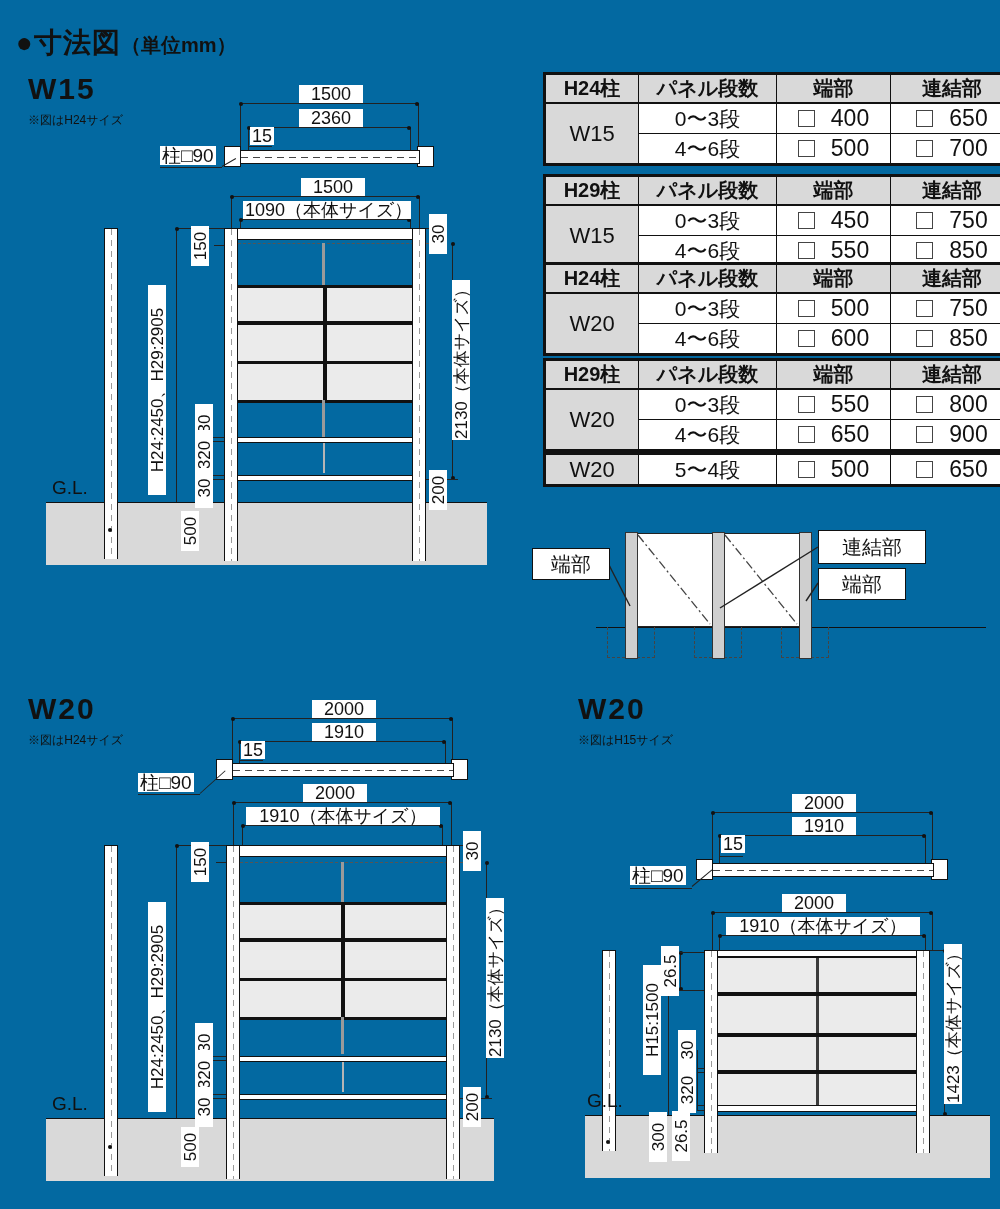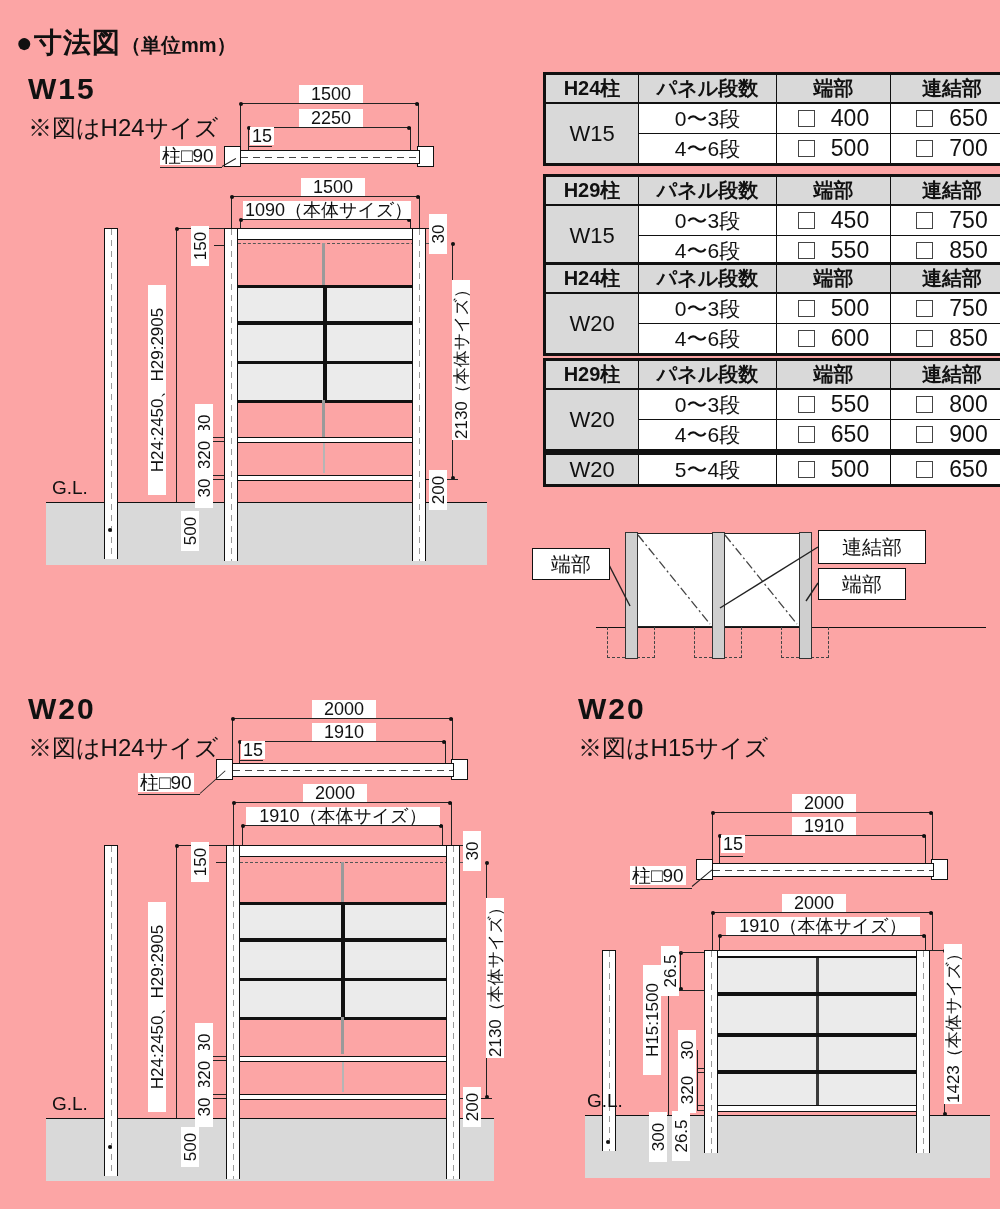--- a/index.html
+++ b/index.html
@@ -1,35 +1,35 @@
 <!DOCTYPE html>
 <html><head>
 <meta charset="utf-8">
 <style>
   html,body{margin:0;padding:0;background:#fff;}
   body{font-family:"Liberation Sans", sans-serif;color:#111;}
-  #canvas{position:relative;width:1000px;height:1209px;background:#fca5a5;overflow:hidden;}
+  #canvas{position:relative;width:1000px;height:1209px;background:#0369a1;overflow:hidden;}
   
   .hl{position:absolute;height:0;border-top:1px solid #222;}
   .hl2{position:absolute;height:0;border-top:1.5px solid #111;}
   .vl{position:absolute;width:0;border-left:1px solid #222;}
   .dashline{position:absolute;height:0;border-top:1.5px dashed #555;}
   .dimh{position:absolute;height:0;border-top:1px solid #222;}
   .dimh::before,.dimh::after{content:"";position:absolute;top:-2.5px;width:4px;height:4px;background:#111;border-radius:50%;}
   .dimh::before{left:-1px;}.dimh::after{right:-1px;}
   .dimv{position:absolute;width:0;border-left:1px solid #222;}
   .dimv::before,.dimv::after{content:"";position:absolute;left:-2.5px;width:4px;height:4px;background:#111;border-radius:50%;}
   .dimv::before{top:-1px;}.dimv::after{bottom:-1px;}
   
   .lbl{position:absolute;font-size:18px;line-height:1;white-space:nowrap;background:#fff;text-align:center;z-index:6;padding:0 2px;}
   .vlbl{position:absolute;font-size:17px;line-height:1;white-space:nowrap;background:#fff;z-index:6;height:18px;display:flex;align-items:center;justify-content:center;transform:rotate(-90deg);}
   .h-main{position:absolute;font-size:28px;font-weight:bold;letter-spacing:1px;}
   .h-unit{font-size:20px;font-weight:bold;letter-spacing:0;}
   .h-size{position:absolute;font-size:30px;font-weight:bold;letter-spacing:2px;}
-  .h-note{position:absolute;font-size:24px;}
+  .h-note{position:absolute;font-size:12px;}
   
   .pbar{position:absolute;background:#fff;border:1.5px solid #111;background-image:repeating-linear-gradient(to right,#444 0 7px,transparent 7px 12px);background-size:100% 1px;background-position:center center;background-repeat:no-repeat;z-index:3;}
   .postsq{position:absolute;background:#fff;border:1.5px solid #111;z-index:2;}
   .fpost{position:absolute;width:12px;background-color:#fff;border:1.5px solid #111;border-bottom:none;z-index:3;
          background-image:repeating-linear-gradient(to bottom,#9a9a9a 0 6px,transparent 6px 11px);
          background-size:1px 100%;background-repeat:no-repeat;background-position:center top;}
   .rail{position:absolute;background:#fff;border-top:1.5px solid #111;border-bottom:1.5px solid #111;z-index:2;}
   .gpanel{position:absolute;background:#ebebeb;border-top:3px solid #111;border-bottom:3px solid #111;z-index:2;}
   .gdiv{position:absolute;left:50%;top:0;bottom:0;width:4px;margin-left:-2px;background:#111;}
   .gpanel15{position:absolute;background:#ebebeb;border-top:2px solid #111;border-bottom:2px solid #111;z-index:2;}
@@ -64,21 +64,21 @@
   <div class="h-size" style="left:28px;top:72px;">W15</div>
   <div class="h-note" style="left:28px;top:112px;">※図はH24サイズ</div>
 
   <div class="vl" style="left:240px;top:103px;height:47px;"></div>
   <div class="vl" style="left:418px;top:103px;height:47px;"></div>
   <div class="vl" style="left:248px;top:127px;height:23px;"></div>
   <div class="vl" style="left:410px;top:127px;height:23px;"></div>
   <div class="dimh" style="left:240px;top:103px;width:178px;"></div>
   <div class="lbl" style="left:299px;top:85px;width:60px;">1500</div>
   <div class="dimh" style="left:248px;top:127px;width:162px;"></div>
-  <div class="lbl" style="left:299px;top:109px;width:60px;">2250</div>
+  <div class="lbl" style="left:299px;top:109px;width:60px;">2360</div>
   <div class="lbl" style="left:250px;top:127px;text-align:left;">15</div>
   <div class="hl" style="left:248px;top:146px;width:24px;"></div>
   <div class="pbar" style="left:240px;top:150px;width:178px;height:12px;"></div>
   <div class="postsq" style="left:224px;top:146px;width:15px;height:19px;"></div>
   <div class="postsq" style="left:417px;top:146px;width:15px;height:19px;"></div>
   <div class="lbl" style="left:160px;top:146px;font-size:19px;">柱□90</div>
   <div class="hl" style="left:160px;top:167px;width:62px;"></div>
   <div class="leader" style="left:222px;top:166px;width:16px;transform:rotate(-30deg);"></div>
 
   <div class="vl" style="left:231px;top:196px;height:32px;"></div>

